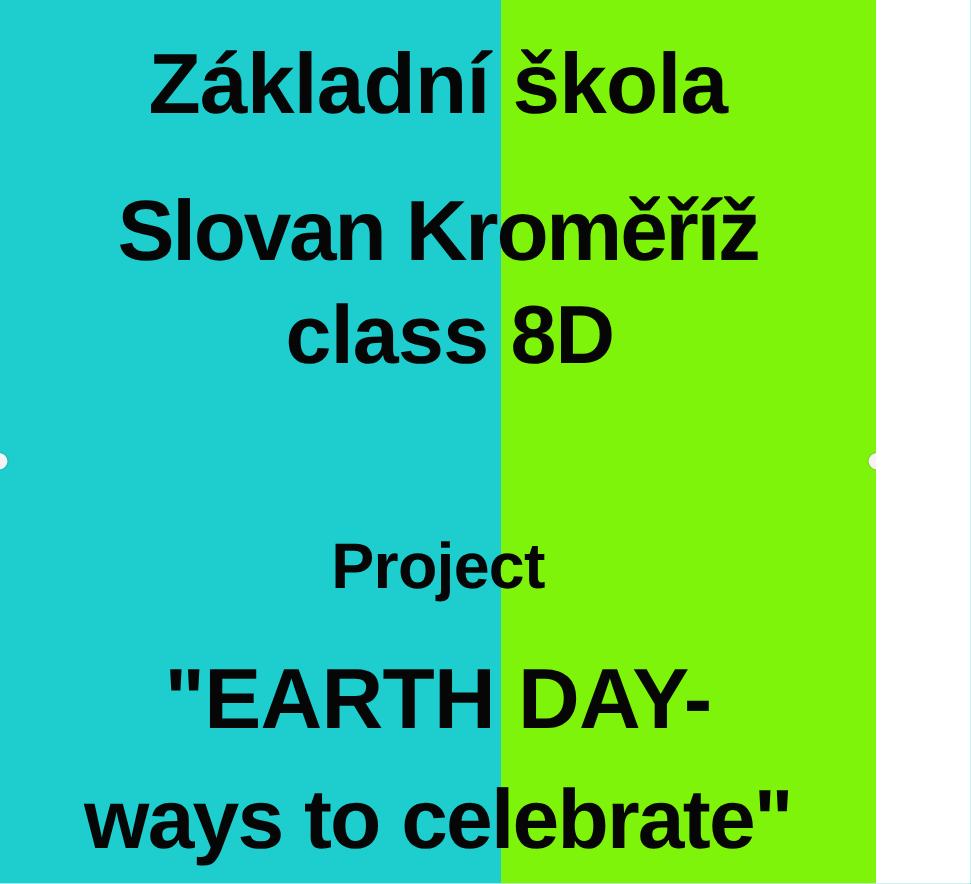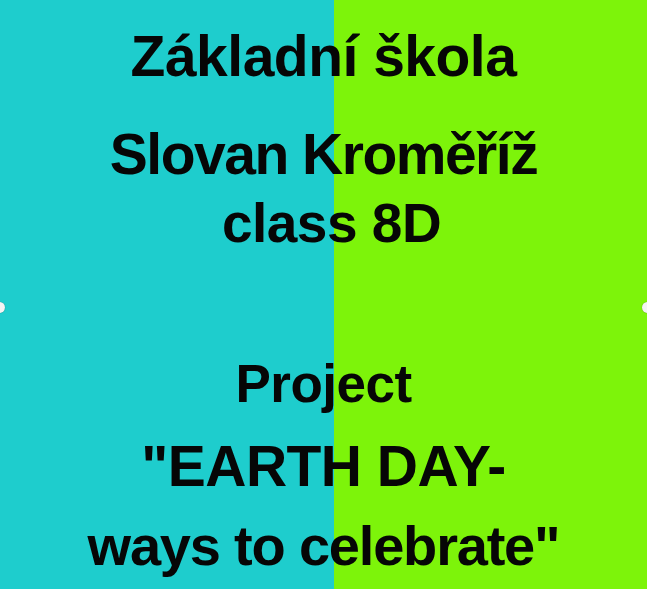--- a/index.html
+++ b/index.html
@@ -8,21 +8,21 @@
     padding: 0;
     background: #ffffff;
   }
   body {
     font-family: "Liberation Sans", sans-serif;
   }
 
   
   .slide {
     position: relative;
-    width: 647px;
+    width: 584px;
     height: 589px;
     overflow: hidden;
     box-sizing: border-box;
   }
 
   
   .bg-layer {
     position: absolute;
     inset: 0;
     z-index: 0;
@@ -59,21 +59,21 @@
     position: absolute;
     left: 0;
     right: 0;
     white-space: nowrap;
     line-height: 1;
   }
 
   .l-heading { font-size: 57px; }
   .l-heading-wide { font-size: 57px; letter-spacing: -1.5px; }
   .l-sub { font-size: 55px; }
-  .l-project { font-size: 53px; }
+  .l-project { font-size: 43px; }
   .l-earth { font-size: 57px; letter-spacing: -0.5px; }
   .l-ways { font-size: 56px; letter-spacing: -1.2px; }
 
   .row1 { top: 28px; }
   .row2 { top: 110px; margin-top: 16px; }
   .row3 { top: 196px; padding-left: 16px; }
   .row4 { top: 357px; }
   .row5 { top: 438px; }
   .row6 { top: 518px; }
 

